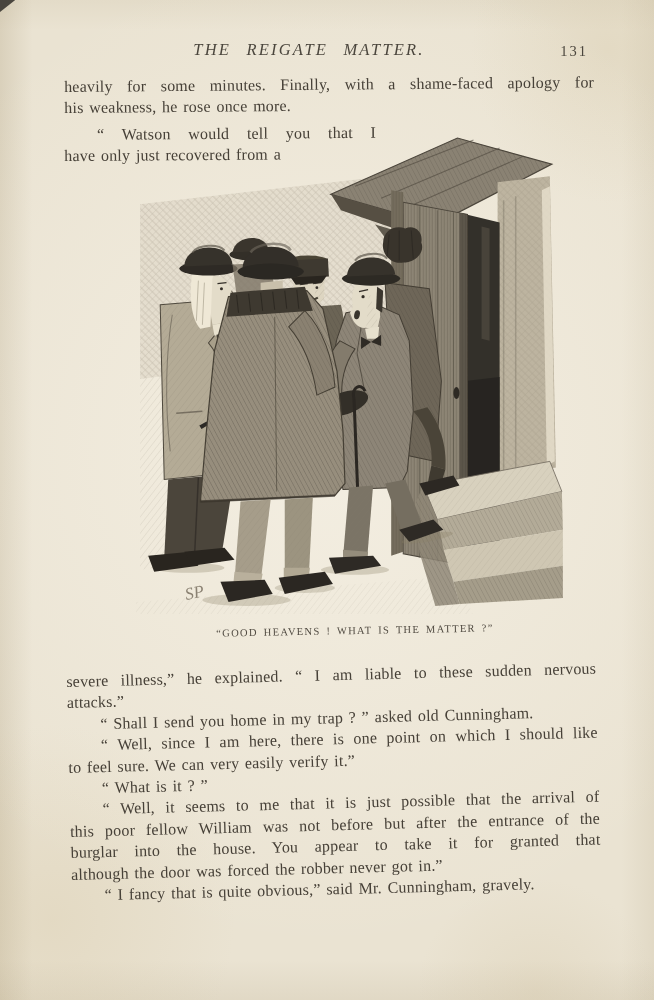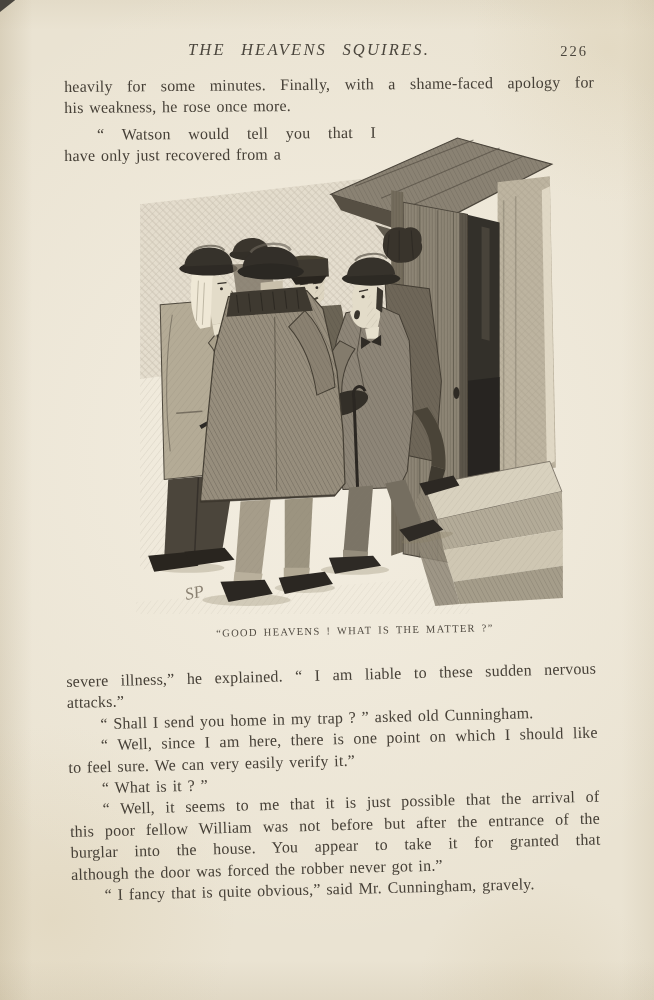--- a/index.html
+++ b/index.html
@@ -46,22 +46,22 @@
     transform:rotate(-1.1deg);transform-origin:50% 50%;
   }
   .bottom-block{top:671px;left:66px;width:530px;transform:rotate(-1.45deg);transform-origin:0 0;}
 </style>
 </head>
 <body>
 
 <div class="page">
   <div class="corner-mark"></div>
 
-  <div class="running-title">THE HEAVENS SQUIRES.</div>
-  <div class="page-number">226</div>
+  <div class="running-title">THE REIGATE MATTER.</div>
+  <div class="page-number">131</div>
 
   <div class="block top-block">
     <div class="line jf">heavily for some minutes.  Finally, with a shame-faced apology for</div>
     <div class="line">his weakness, he rose once more.</div>
   </div>
 
   <div class="block wrap-block">
     <div class="line jf ind">“ Watson would tell you that I</div>
     <div class="line">have only just recovered from a</div>
   </div>

